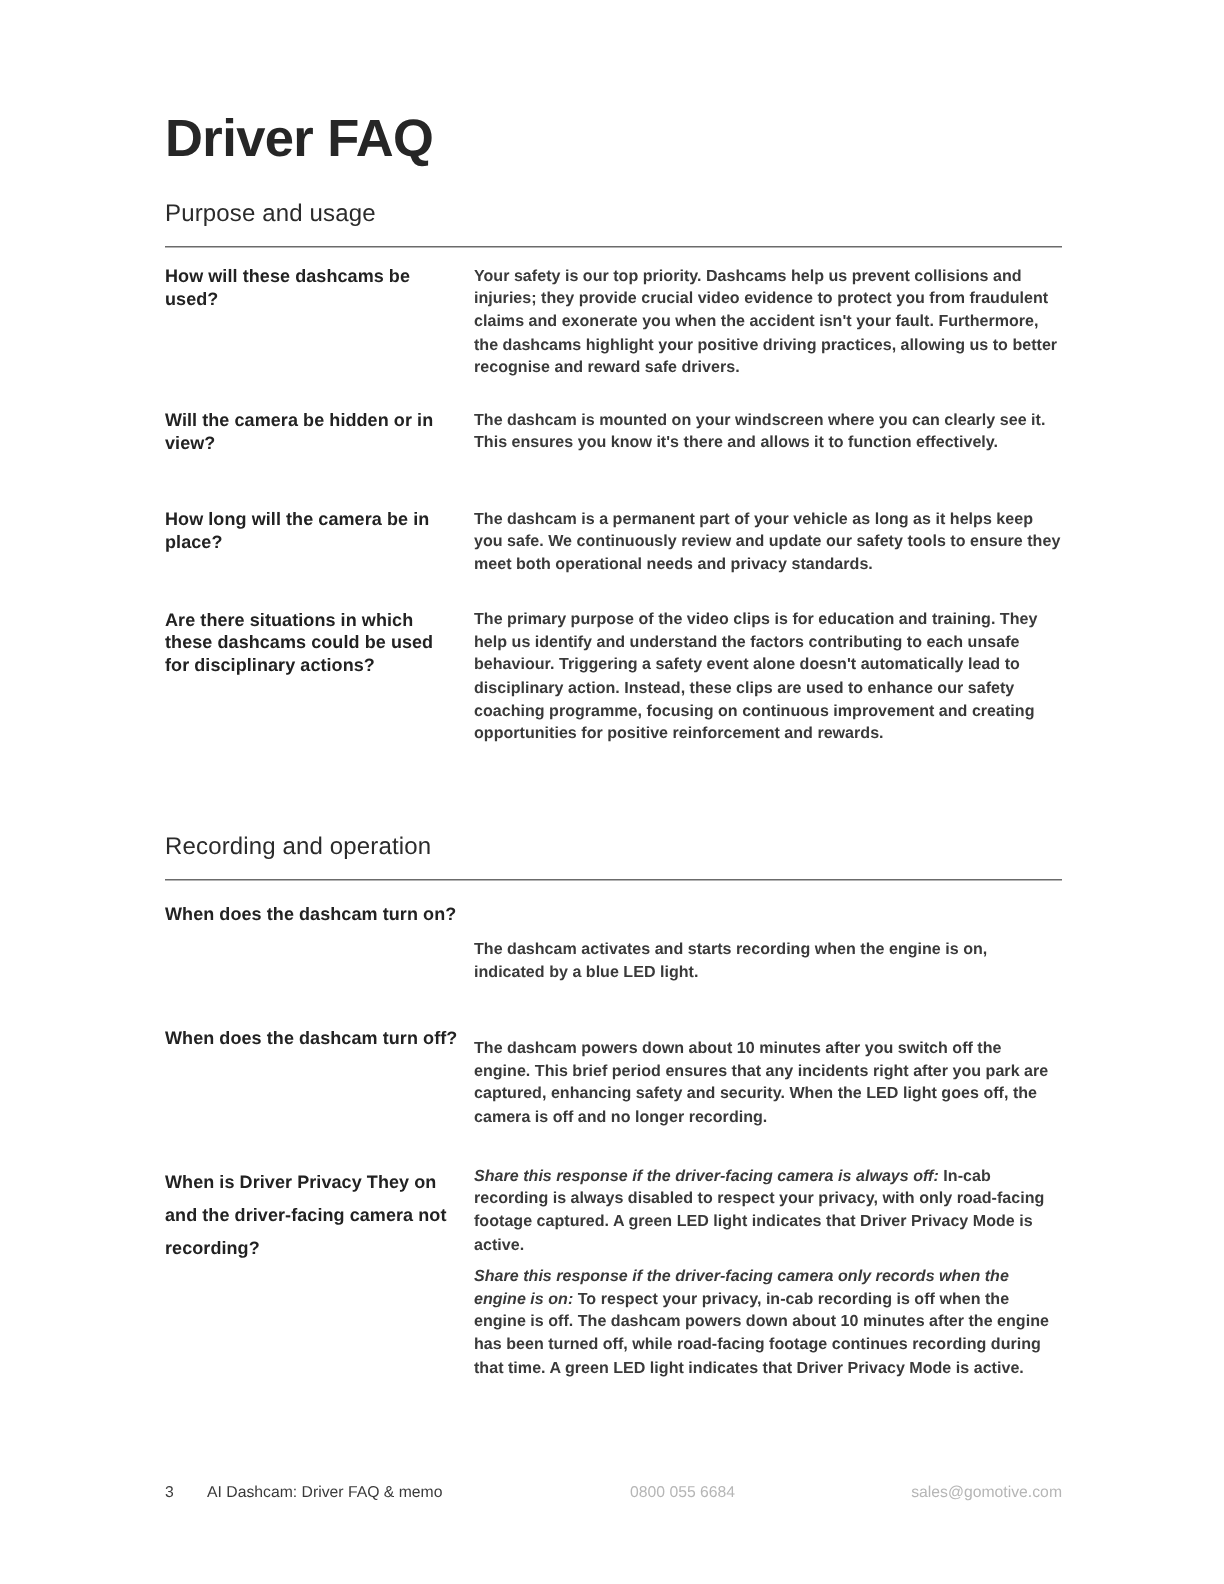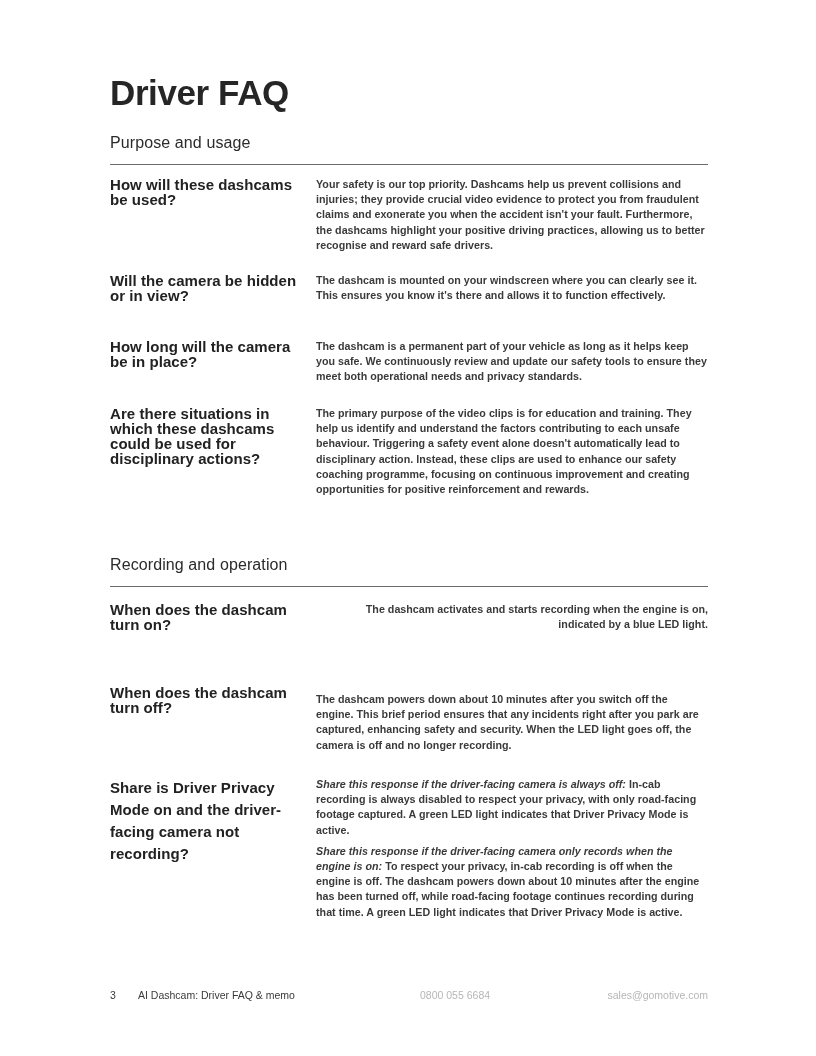--- a/index.html
+++ b/index.html
@@ -69,21 +69,21 @@
   .qa {
     position: absolute;
     left: 0;
     width: 598px;
   }
   .qa .q {
     position: absolute;
     left: 0;
     top: 0;
     width: 196px;
-    font-size: 15px;
+    font-size: 12px;
     font-weight: 700;
     line-height: 15px;
     color: #222222;
     letter-spacing: 0.05px;
   }
   .qa .q.loose {
     line-height: 22px;
   }
   .qa .a {
     position: absolute;
@@ -183,34 +183,34 @@
       </div>
     </div>
 
     <div class="section" style="top:556px;">
       <div class="section-title">Recording and operation</div>
       <div class="section-rule"></div>
     </div>
 
     <div class="qa" style="top:602px;">
       <div class="q">When does the dashcam turn on?</div>
-      <div class="a" style="top:0;text-align:right;">
+      <div class="a" style="top:24px;">
         <p>The dashcam activates and starts recording when the engine is on, indicated by a blue LED light.</p>
       </div>
     </div>
 
     <div class="qa" style="top:685px;">
       <div class="q">When does the dashcam turn off?</div>
       <div class="a" style="top:7px;">
         <p>The dashcam powers down about 10 minutes after you switch off the engine. This brief period ensures that any incidents right after you park are captured, enhancing safety and security. When the LED light goes off, the camera is off and no longer recording.</p>
       </div>
     </div>
 
     <div class="qa" style="top:777px;">
-      <div class="q loose">Share is Driver Privacy Mode on and the driver-facing camera not recording?</div>
+      <div class="q loose">When is Driver Privacy They on and the driver-facing camera not recording?</div>
       <div class="a">
         <p><span class="lead-in">Share this response if the driver-facing camera is always off:</span><span> In-cab recording is always disabled to respect your privacy, with only road-facing footage captured. A green LED light indicates that Driver Privacy Mode is active.</span></p>
         <p><span class="lead-in">Share this response if the driver-facing camera only records when the engine is on:</span><span> To respect your privacy, in-cab recording is off when the engine is off. The dashcam powers down about 10 minutes after the engine has been turned off, while road-facing footage continues recording during that time. A green LED light indicates that Driver Privacy Mode is active.</span></p>
       </div>
     </div>
 
   </div>
 
   <div class="footer">
     <span class="page-num">3</span>

